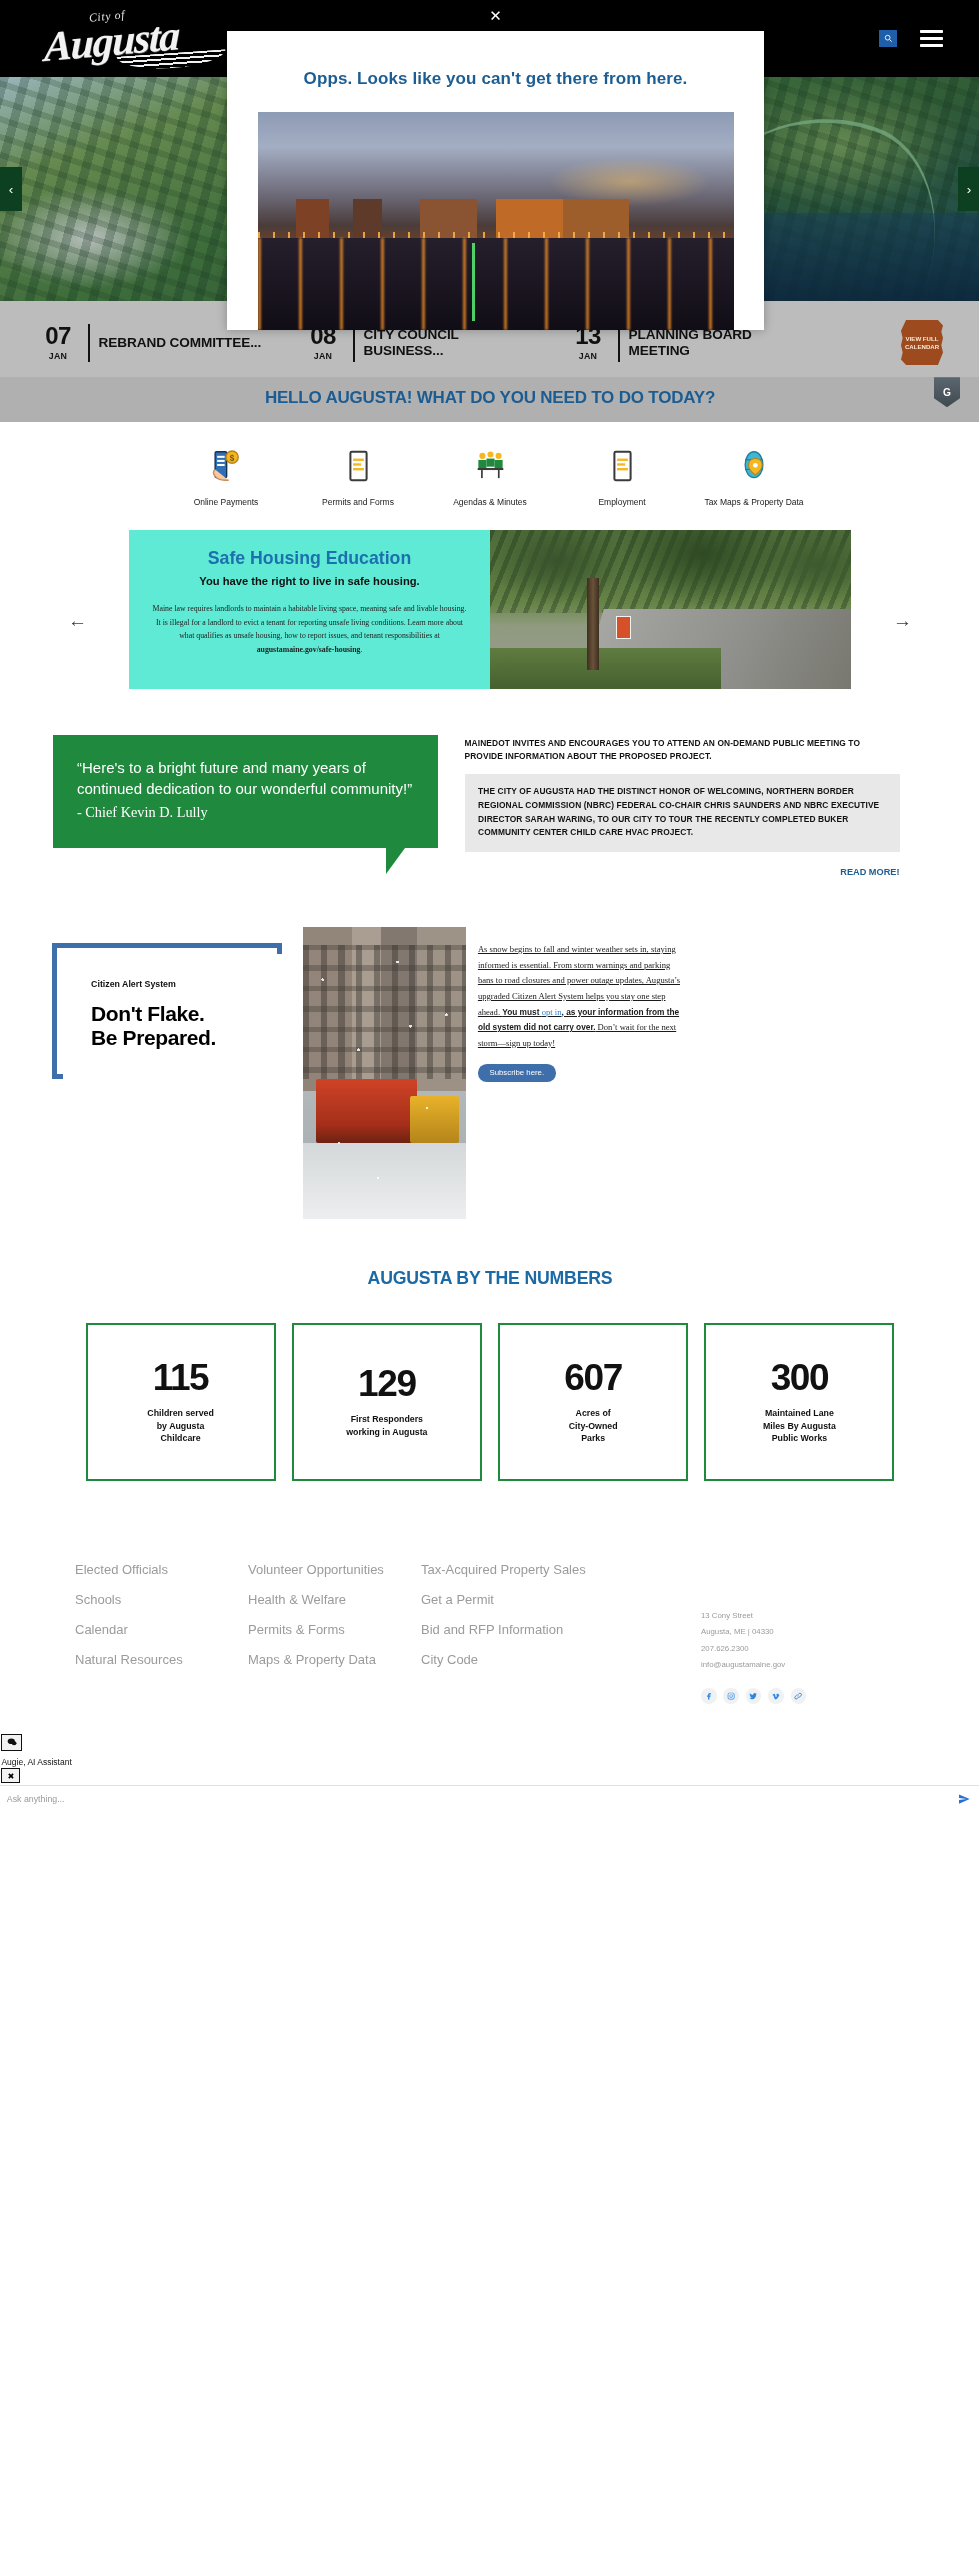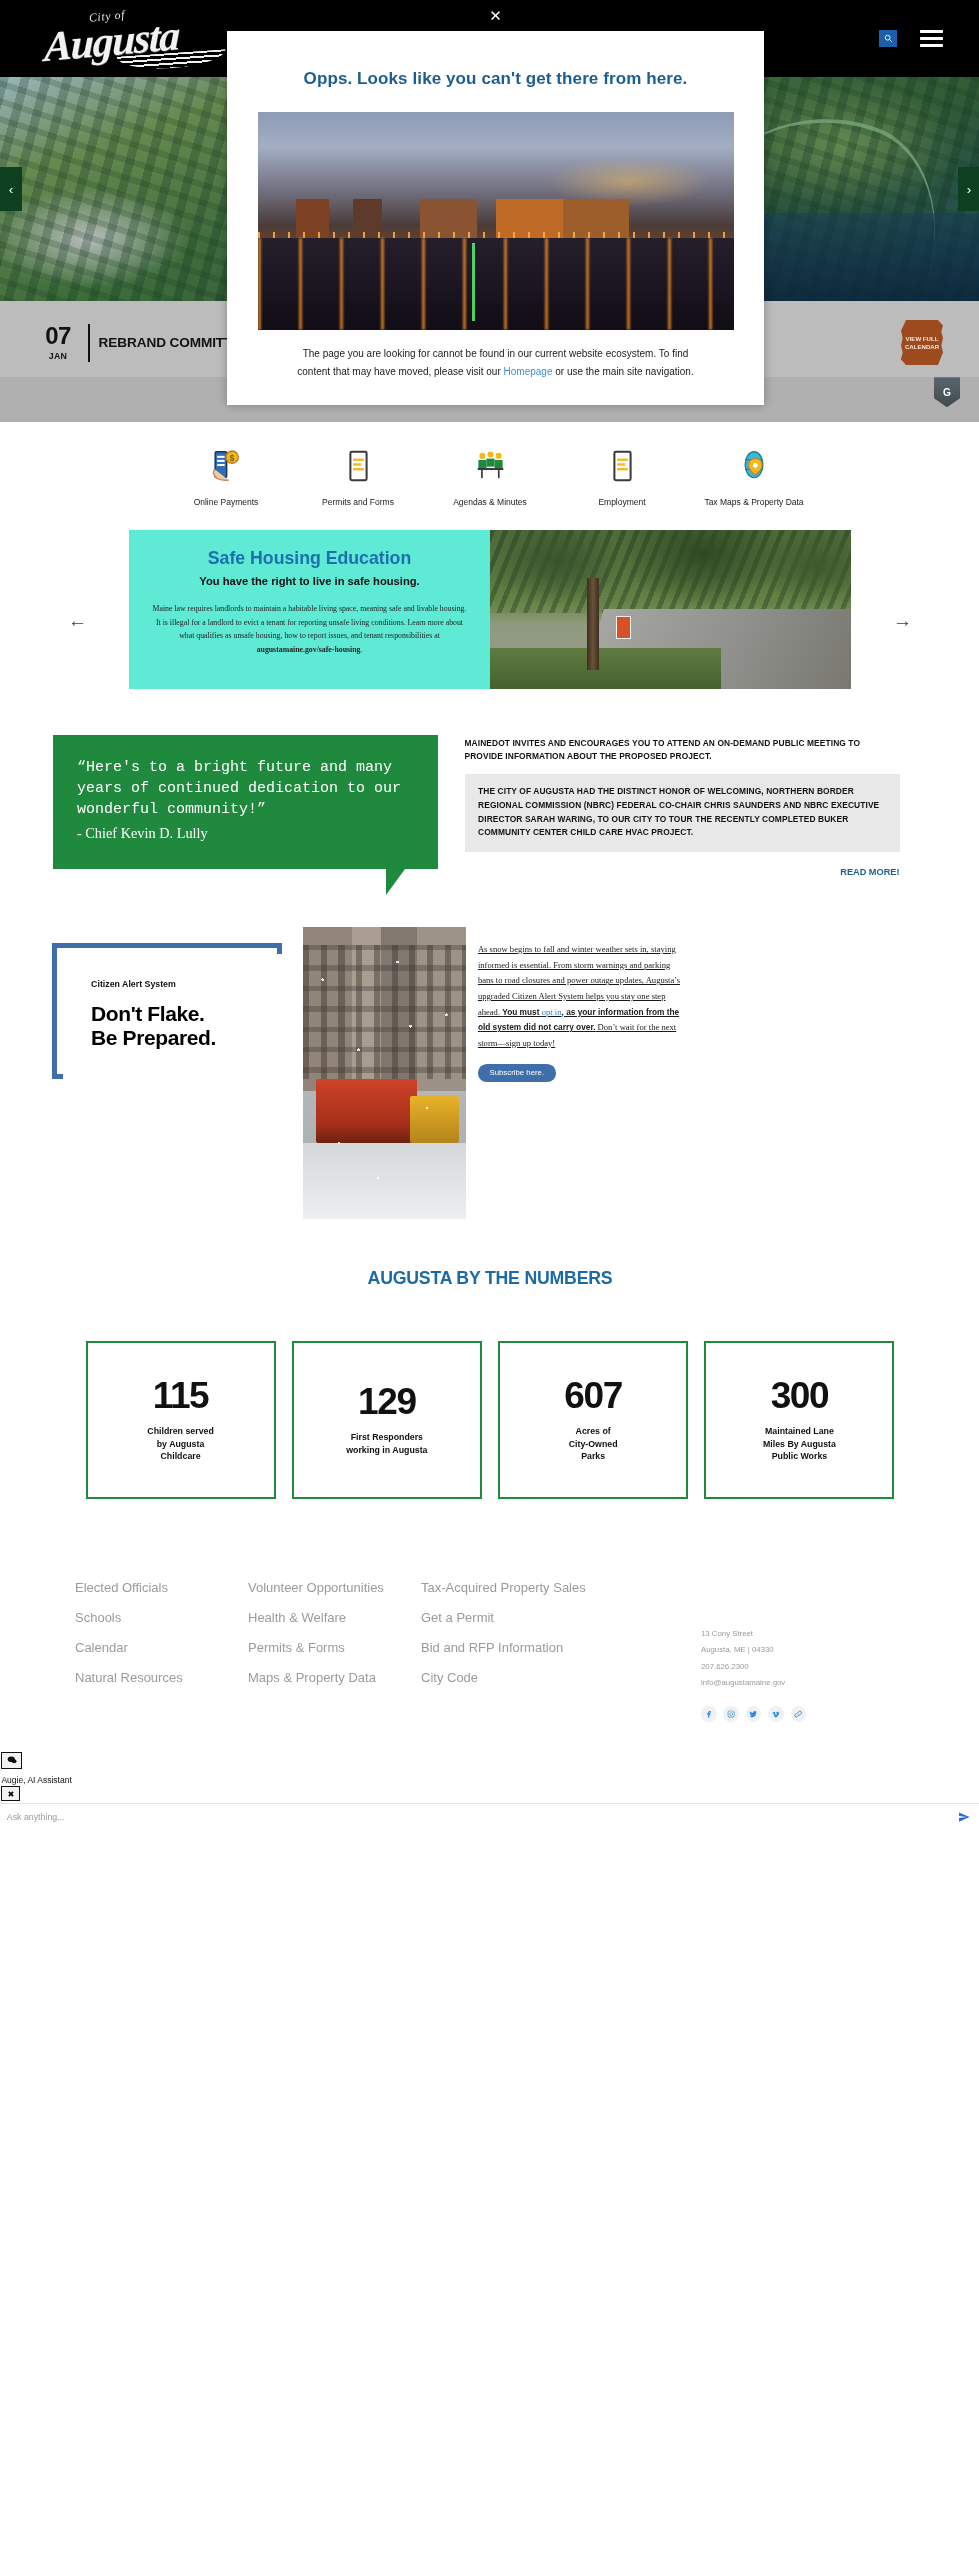--- a/index.html
+++ b/index.html
@@ -300,21 +300,21 @@
   }
   .quote-card {
     width: 385px; background: #1f8a3d; position: relative;
     padding: 23px 24.5px 27px;
   }
   .quote-card:after {
     content: ""; position: absolute; left: 333px; bottom: -26px;
     border-left: 19px solid #1f8a3d; border-bottom: 26px solid transparent;
   }
   .quote-text {
-    font-family: Liberation Mono, monospace;
+    font-family: Liberation Sans, sans-serif;
     color: #fff; font-size: 15px; line-height: 1.38;
   }
   .quote-author {
     font-family: "Liberation Serif", serif;
     color: #fff; font-size: 14.3px; margin-top: 4.1px;
   }
   .news-col { width: 435px; padding-top: 1.4px; }
   .news-lead {
     font-size: 8.4px; font-weight: bold; color: #111;
     line-height: 1.55; text-transform: uppercase; letter-spacing: 0.1px;
@@ -406,21 +406,21 @@
     font-size: 7.8px; padding: 4.8px 11.6px; border-radius: 8.8px;
     border: none; cursor: pointer; font-family: "Liberation Sans", sans-serif;
   }
 
   
   .numbers-section { padding: 49px 0 27px; text-align: center; }
   .numbers-title {
     color: #1b6aa5; font-size: 17.7px; font-weight: bold; letter-spacing: -0.2px;
   }
   .numbers-grid {
-    display: flex; justify-content: center; gap: 16.3px; margin-top: 52px;
+    display: flex; justify-content: center; gap: 16.3px; margin-top: 34px;
   }
   .stat-card {
     width: 190px; height: 158px; border: 2px solid #1f8a3d;
     display: flex; flex-direction: column; align-items: center;
     justify-content: center; background: #fff;
   }
   .stat-number {
     font-size: 37px; font-weight: bold; color: #111; line-height: 1;
     letter-spacing: -1.4px;
   }
@@ -520,23 +520,20 @@
 
 <div class="modal">
   <button class="modal-close">✕</button>
   <div class="modal-title">Opps. Looks like you can't get there from here.</div>
   <div class="modal-img">
     <div class="skyline"></div>
     <div class="lights"></div>
     <div class="water"></div>
     <div class="reflect"></div>
     <div class="reflect2"></div>
-  </div>
-  <div class="modal-body">
-    <span>The page you are looking for cannot be found in our current website ecosystem. To find content that may have moved, please visit our </span><a href="#">Homepage</a><span> or use the main site navigation.</span>
   </div>
 </div>
 
 <section class="events-bar">
   <div class="event">
     <div class="event-date">
       <div class="event-day">07</div>
       <div class="event-month">JAN</div>
     </div>
     <div class="event-divider"></div>

